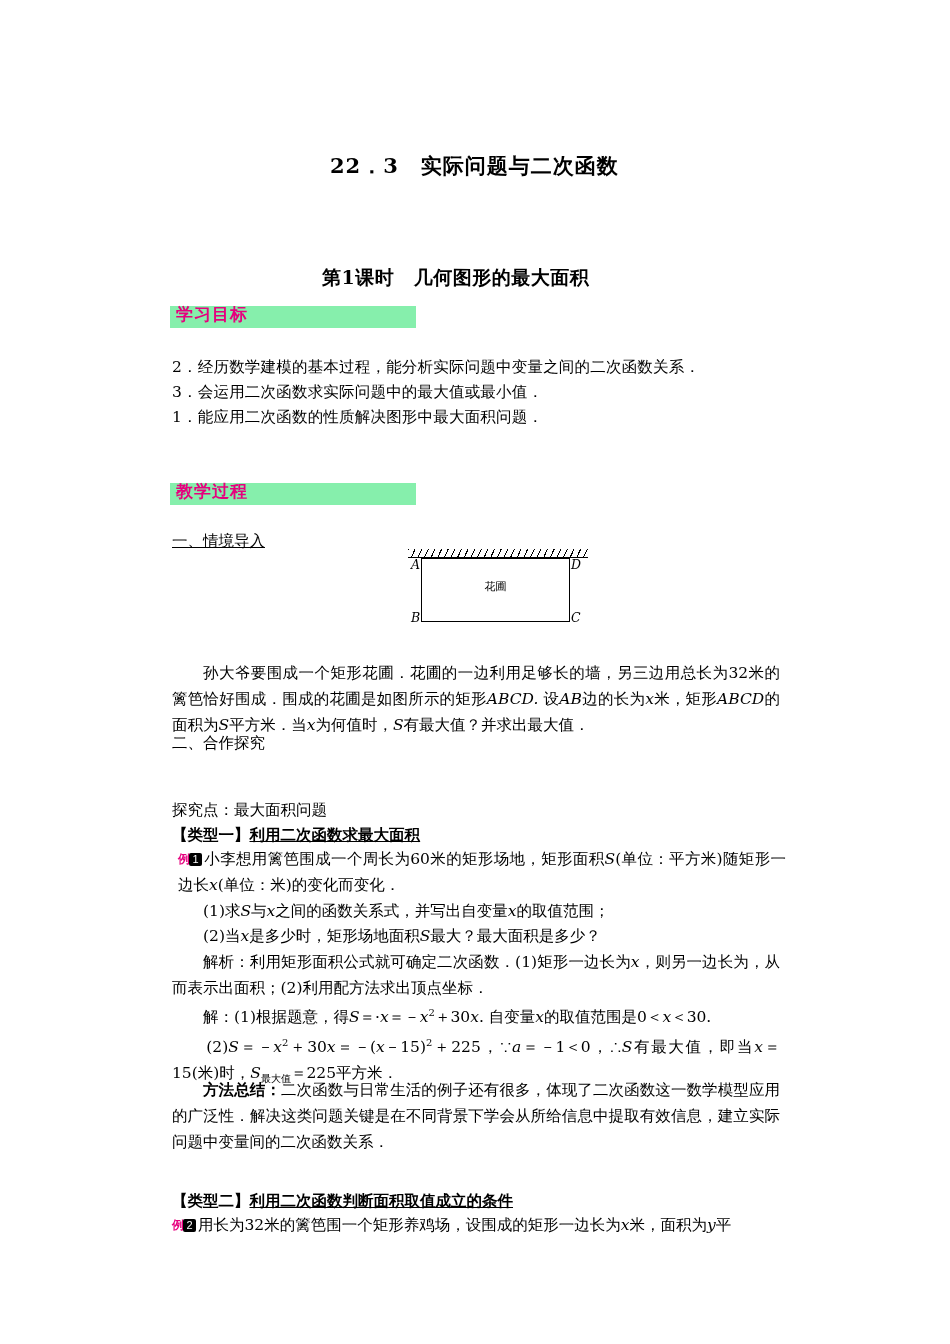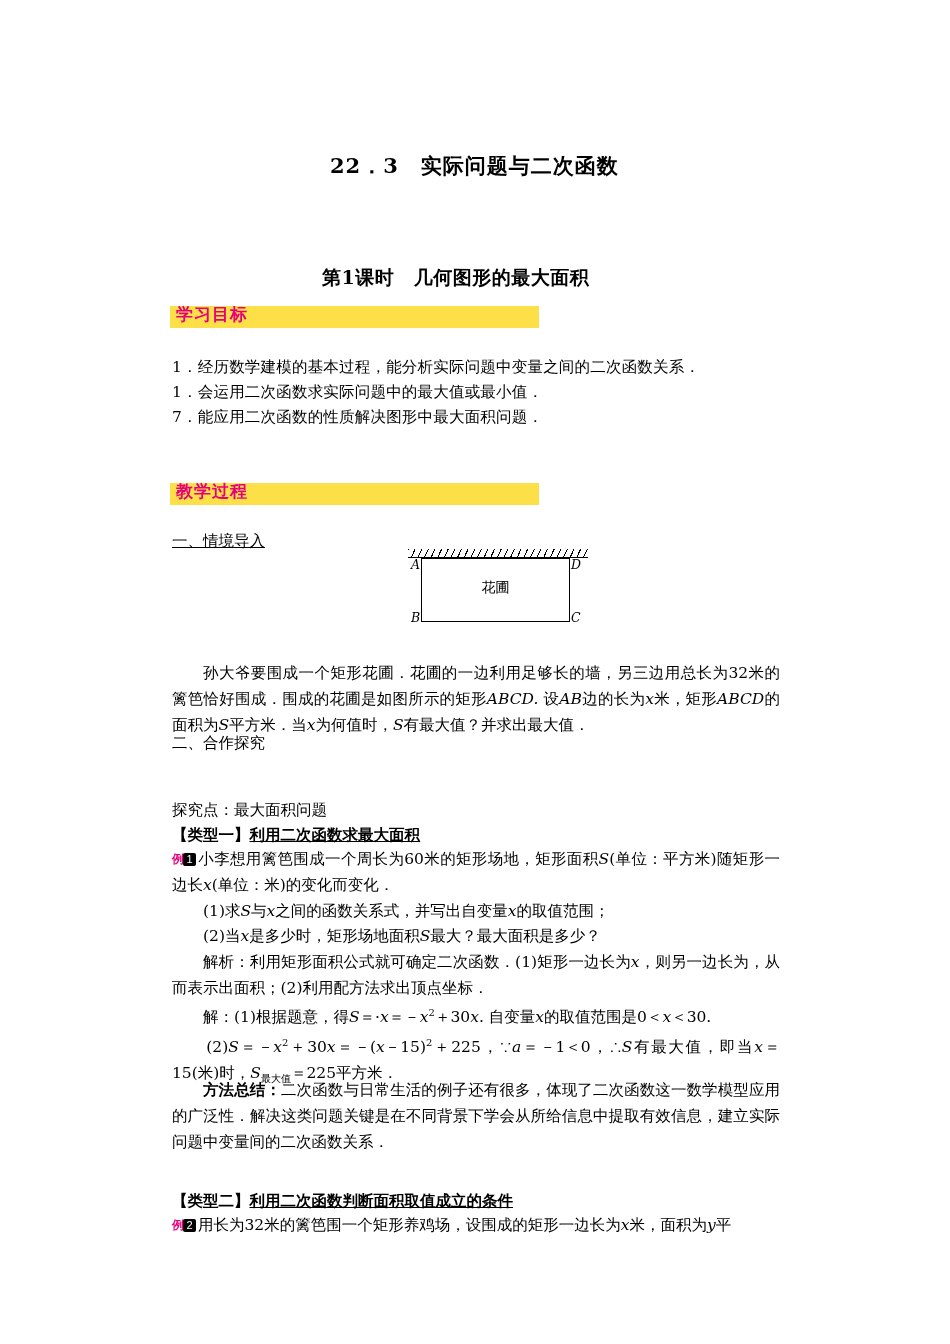--- a/index.html
+++ b/index.html
@@ -33,23 +33,23 @@
     position: absolute;
     left: 322px;
     top: 265px;
     font-size: 19px;
     font-weight: bold;
     letter-spacing: 0.5px;
   }
   .section-banner {
     position: absolute;
     height: 22px;
-    background: #fde047;
+    background: #86efac;
     left: 170px;
-    width: 369px;
+    width: 246px;
   }
   .section-banner .label {
     position: absolute;
     left: 4px;
     top: -3px;
     font-size: 17px;
     font-weight: bold;
     color: #e6007e;
     letter-spacing: 1px;
     background: transparent;
@@ -103,21 +103,21 @@
     width: 147px;
     height: 62px;
     border: 1.1px solid #000;
   }
   .figure .rect .inner-label {
     position: absolute;
     left: 0;
     right: 0;
     top: 20px;
     text-align: center;
-    font-size: 14px;
+    font-size: 11px;
   }
   .figure .vlabel {
     position: absolute;
     font-size: 12.5px;
     font-style: italic;
     font-family: "DejaVu Serif", "Liberation Serif", serif;
   }
   .fig-A { left: 3px; top: 8px; }
   .fig-D { left: 163px; top: 8px; }
   .fig-B { left: 3px; top: 61px; }
@@ -132,21 +132,21 @@
     text-align: justify;
     text-justify: inter-ideograph;
   }
   .indent { text-indent: 2em; }
   .it { font-style: italic; font-family: "DejaVu Serif","Liberation Serif",serif; }
   sup { font-size: 10px; vertical-align: super; }
   sub { font-size: 10px; vertical-align: sub; }
 
   #p-situation { top: 660px; }
   #p-type1-head { top: 822px; }
-  #p-ex1 { top: 846px; }
+  #p-ex1 { top: 846px; margin-left: 6px; }
   #p-q1 { top: 898px; }
   #p-q2 { top: 923px; }
   #p-analysis { top: 949px; }
   #p-solution { top: 1000px; }
   #p-summary { top: 1077px; }
   #p-type2-head { top: 1188px; }
   #p-ex2 { top: 1212px; }
 
   .underline-title {
     text-decoration: underline;
@@ -183,23 +183,23 @@
 
   <div class="chapter-title">22．3　实际问题与二次函数</div>
 
   <div class="lesson-title">第1课时　几何图形的最大面积</div>
 
   <div class="section-banner" id="banner-goals">
     <span class="label">学习目标</span>
   </div>
 
   <div class="body-text goals">
-    <div>1．经历数学建模的基本过程，能分析实际问题中变量之间的二次函数关系．</div>
-    <div>1．会运用二次函数求实际问题中的最大值或最小值．</div>
-    <div>7．能应用二次函数的性质解决图形中最大面积问题．</div>
+    <div>2．经历数学建模的基本过程，能分析实际问题中变量之间的二次函数关系．</div>
+    <div>3．会运用二次函数求实际问题中的最大值或最小值．</div>
+    <div>1．能应用二次函数的性质解决图形中最大面积问题．</div>
   </div>
 
   <div class="section-banner" id="banner-process">
     <span class="label">教学过程</span>
   </div>
 
   <div class="heading-line" id="h-situation">一、情境导入</div>
 
   <div class="figure">
     <div class="hatchbar"></div>

